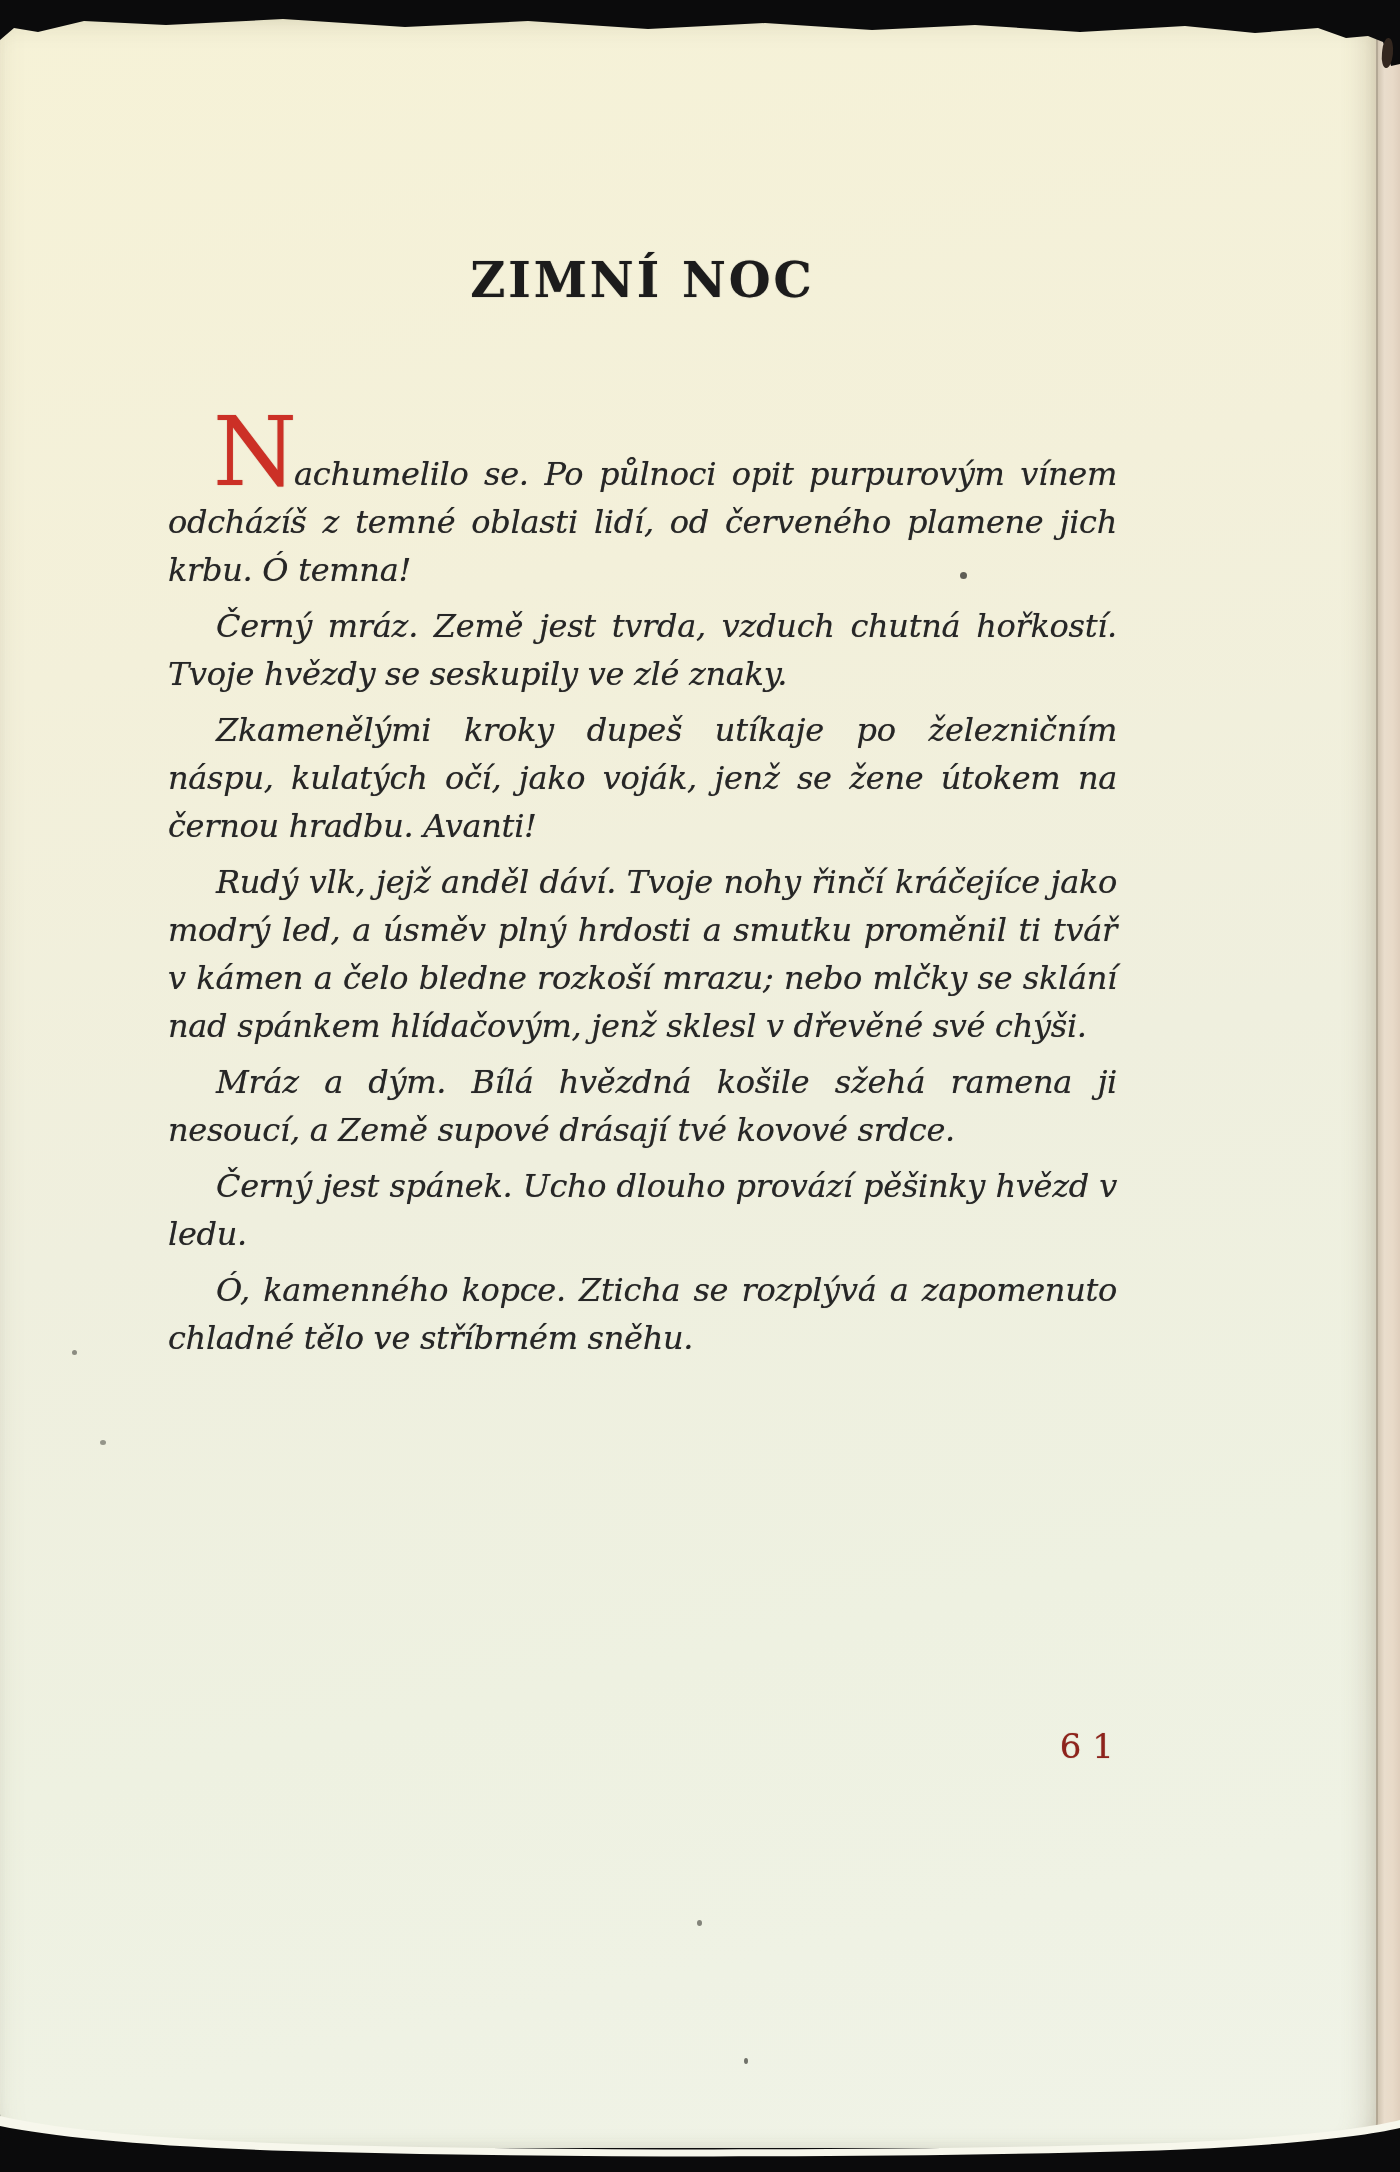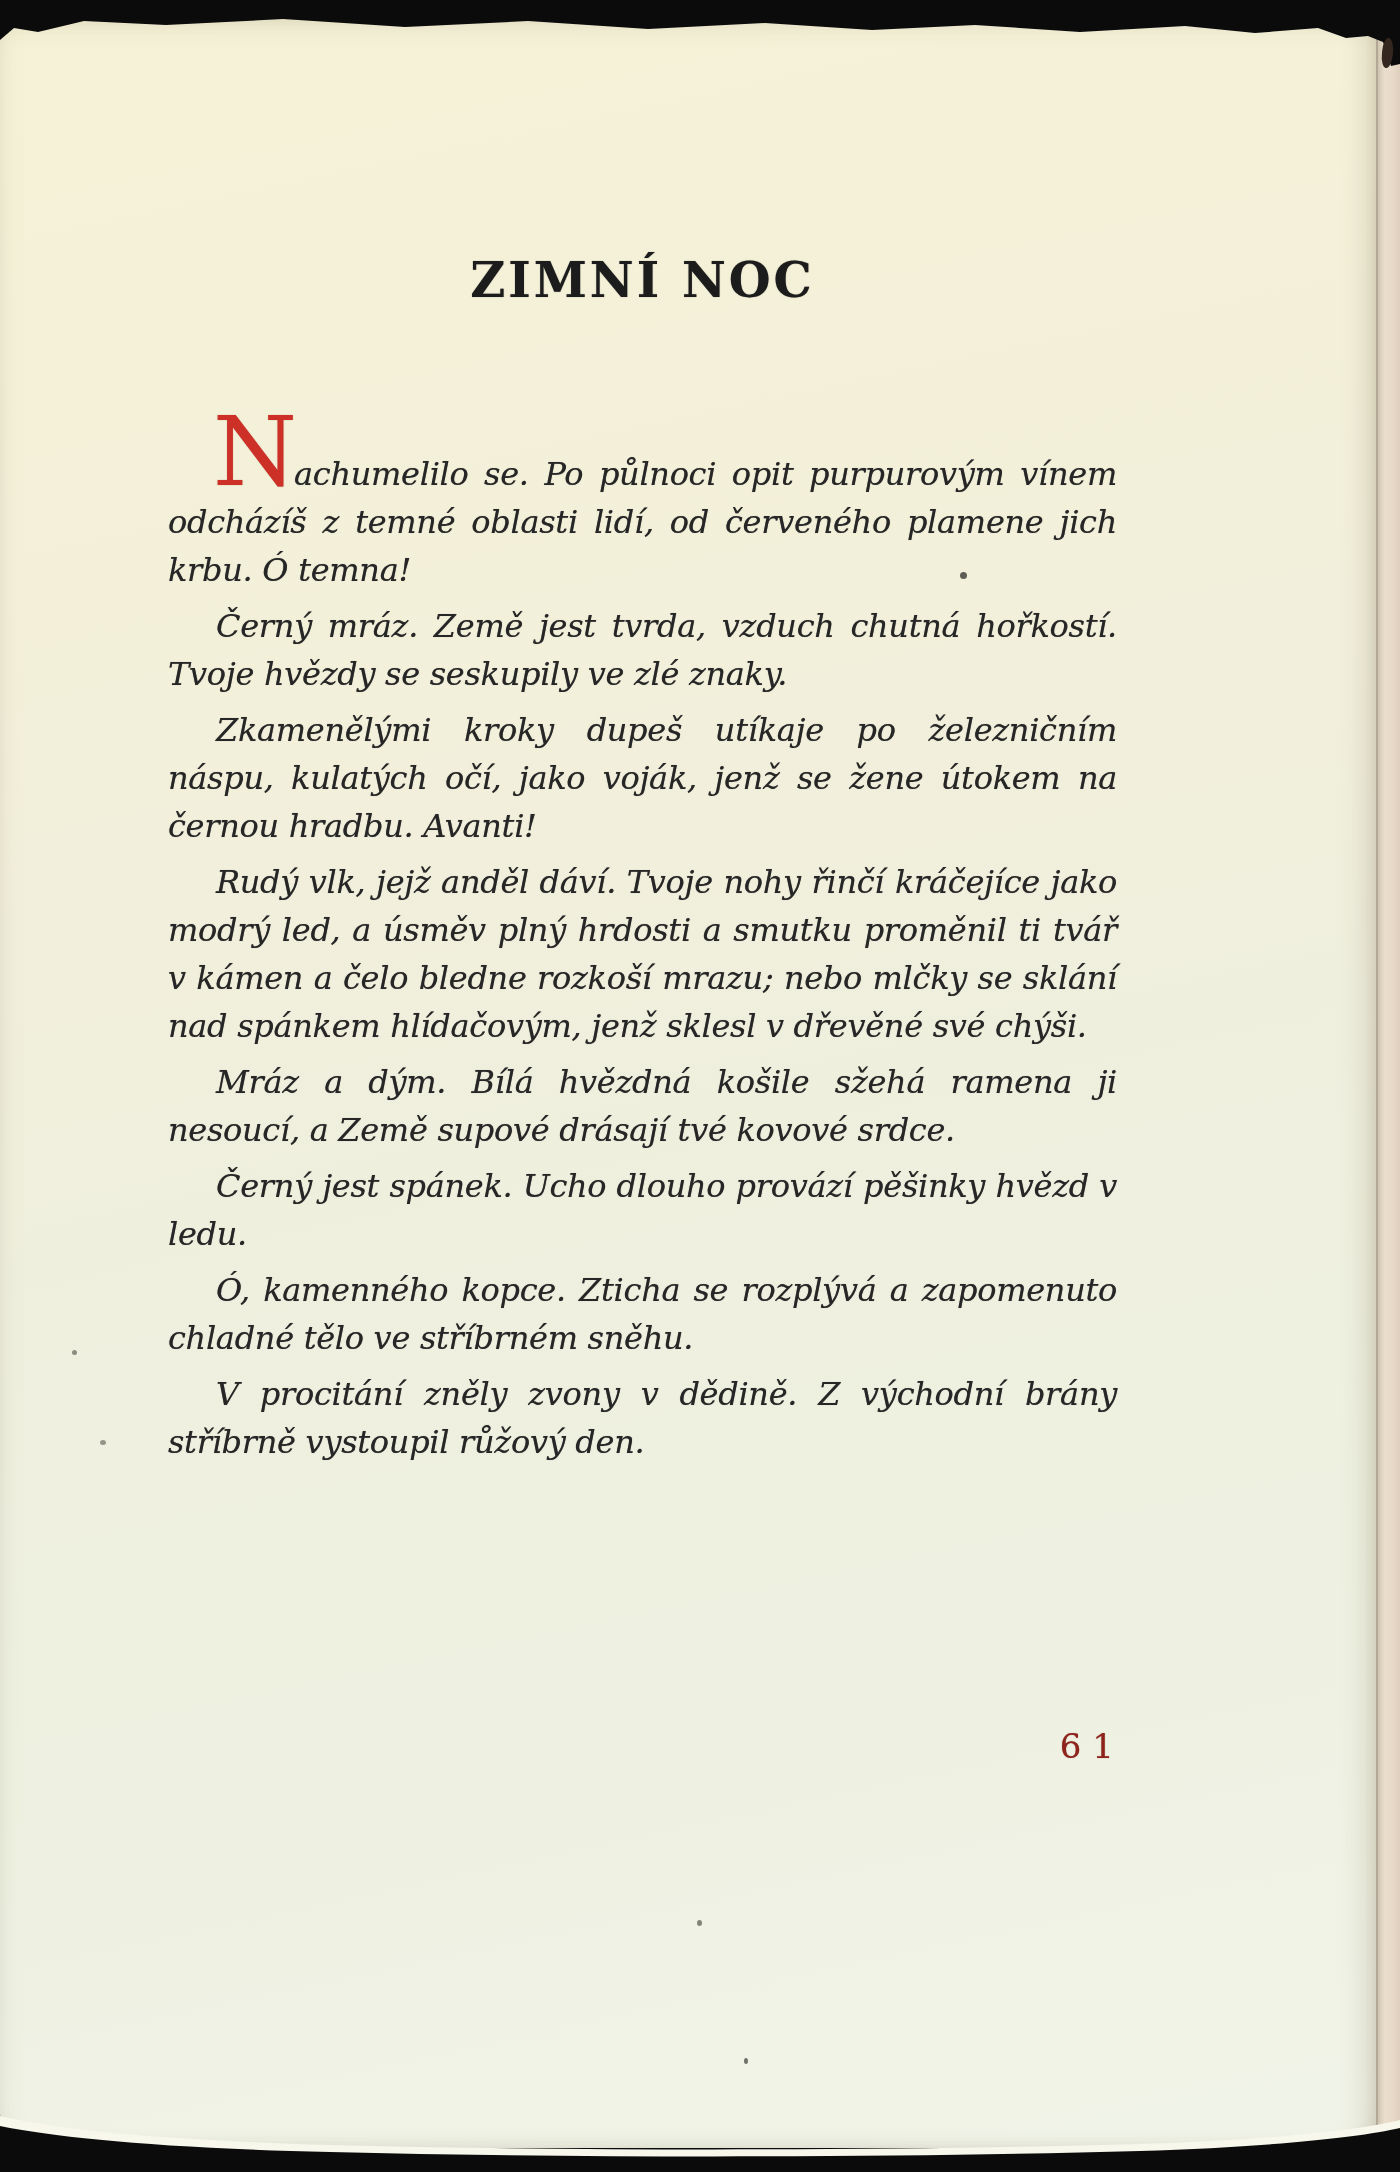--- a/index.html
+++ b/index.html
@@ -89,21 +89,20 @@
       <span class="initial">N</span>
 
       <div class="poem">
         <p class="has-initial">achumelilo se. Po půlnoci opit purpurovým vínem odcházíš z temné oblasti lidí, od červeného plamene jich krbu. Ó temna!</p>
         <p>Černý mráz. Země jest tvrda, vzduch chutná hořkostí. Tvoje hvězdy se seskupily ve zlé znaky.</p>
         <p>Zkamenělými kroky dupeš utíkaje po železničním náspu, kulatých očí, jako voják, jenž se žene útokem na černou hradbu. Avanti!</p>
         <p>Rudý vlk, jejž anděl dáví. Tvoje nohy řinčí kráčejíce jako modrý led, a úsměv plný hrdosti a smutku proměnil ti tvář v kámen a čelo bledne rozkoší mrazu; nebo mlčky se sklání nad spánkem hlídačovým, jenž sklesl v dřevěné své chýši.</p>
         <p>Mráz a dým. Bílá hvězdná košile sžehá ramena ji nesoucí, a Země supové drásají tvé kovové srdce.</p>
         <p>Černý jest spánek. Ucho dlouho provází pěšinky hvězd v ledu.</p>
         <p>Ó, kamenného kopce. Zticha se rozplývá a zapomenuto chladné tělo ve stříbrném sněhu.</p>
-        <p>V procitání zněly zvony v dědině. Z východní brány stříbrně vystoupil růžový den.</p>
       </div>
 
       <div class="page-number">61</div>
     </div>
 
     <span class="speck s1"></span>
     <span class="speck s2"></span>
     <span class="speck s3"></span>
     <span class="speck s4"></span>
     <span class="speck s5"></span>

